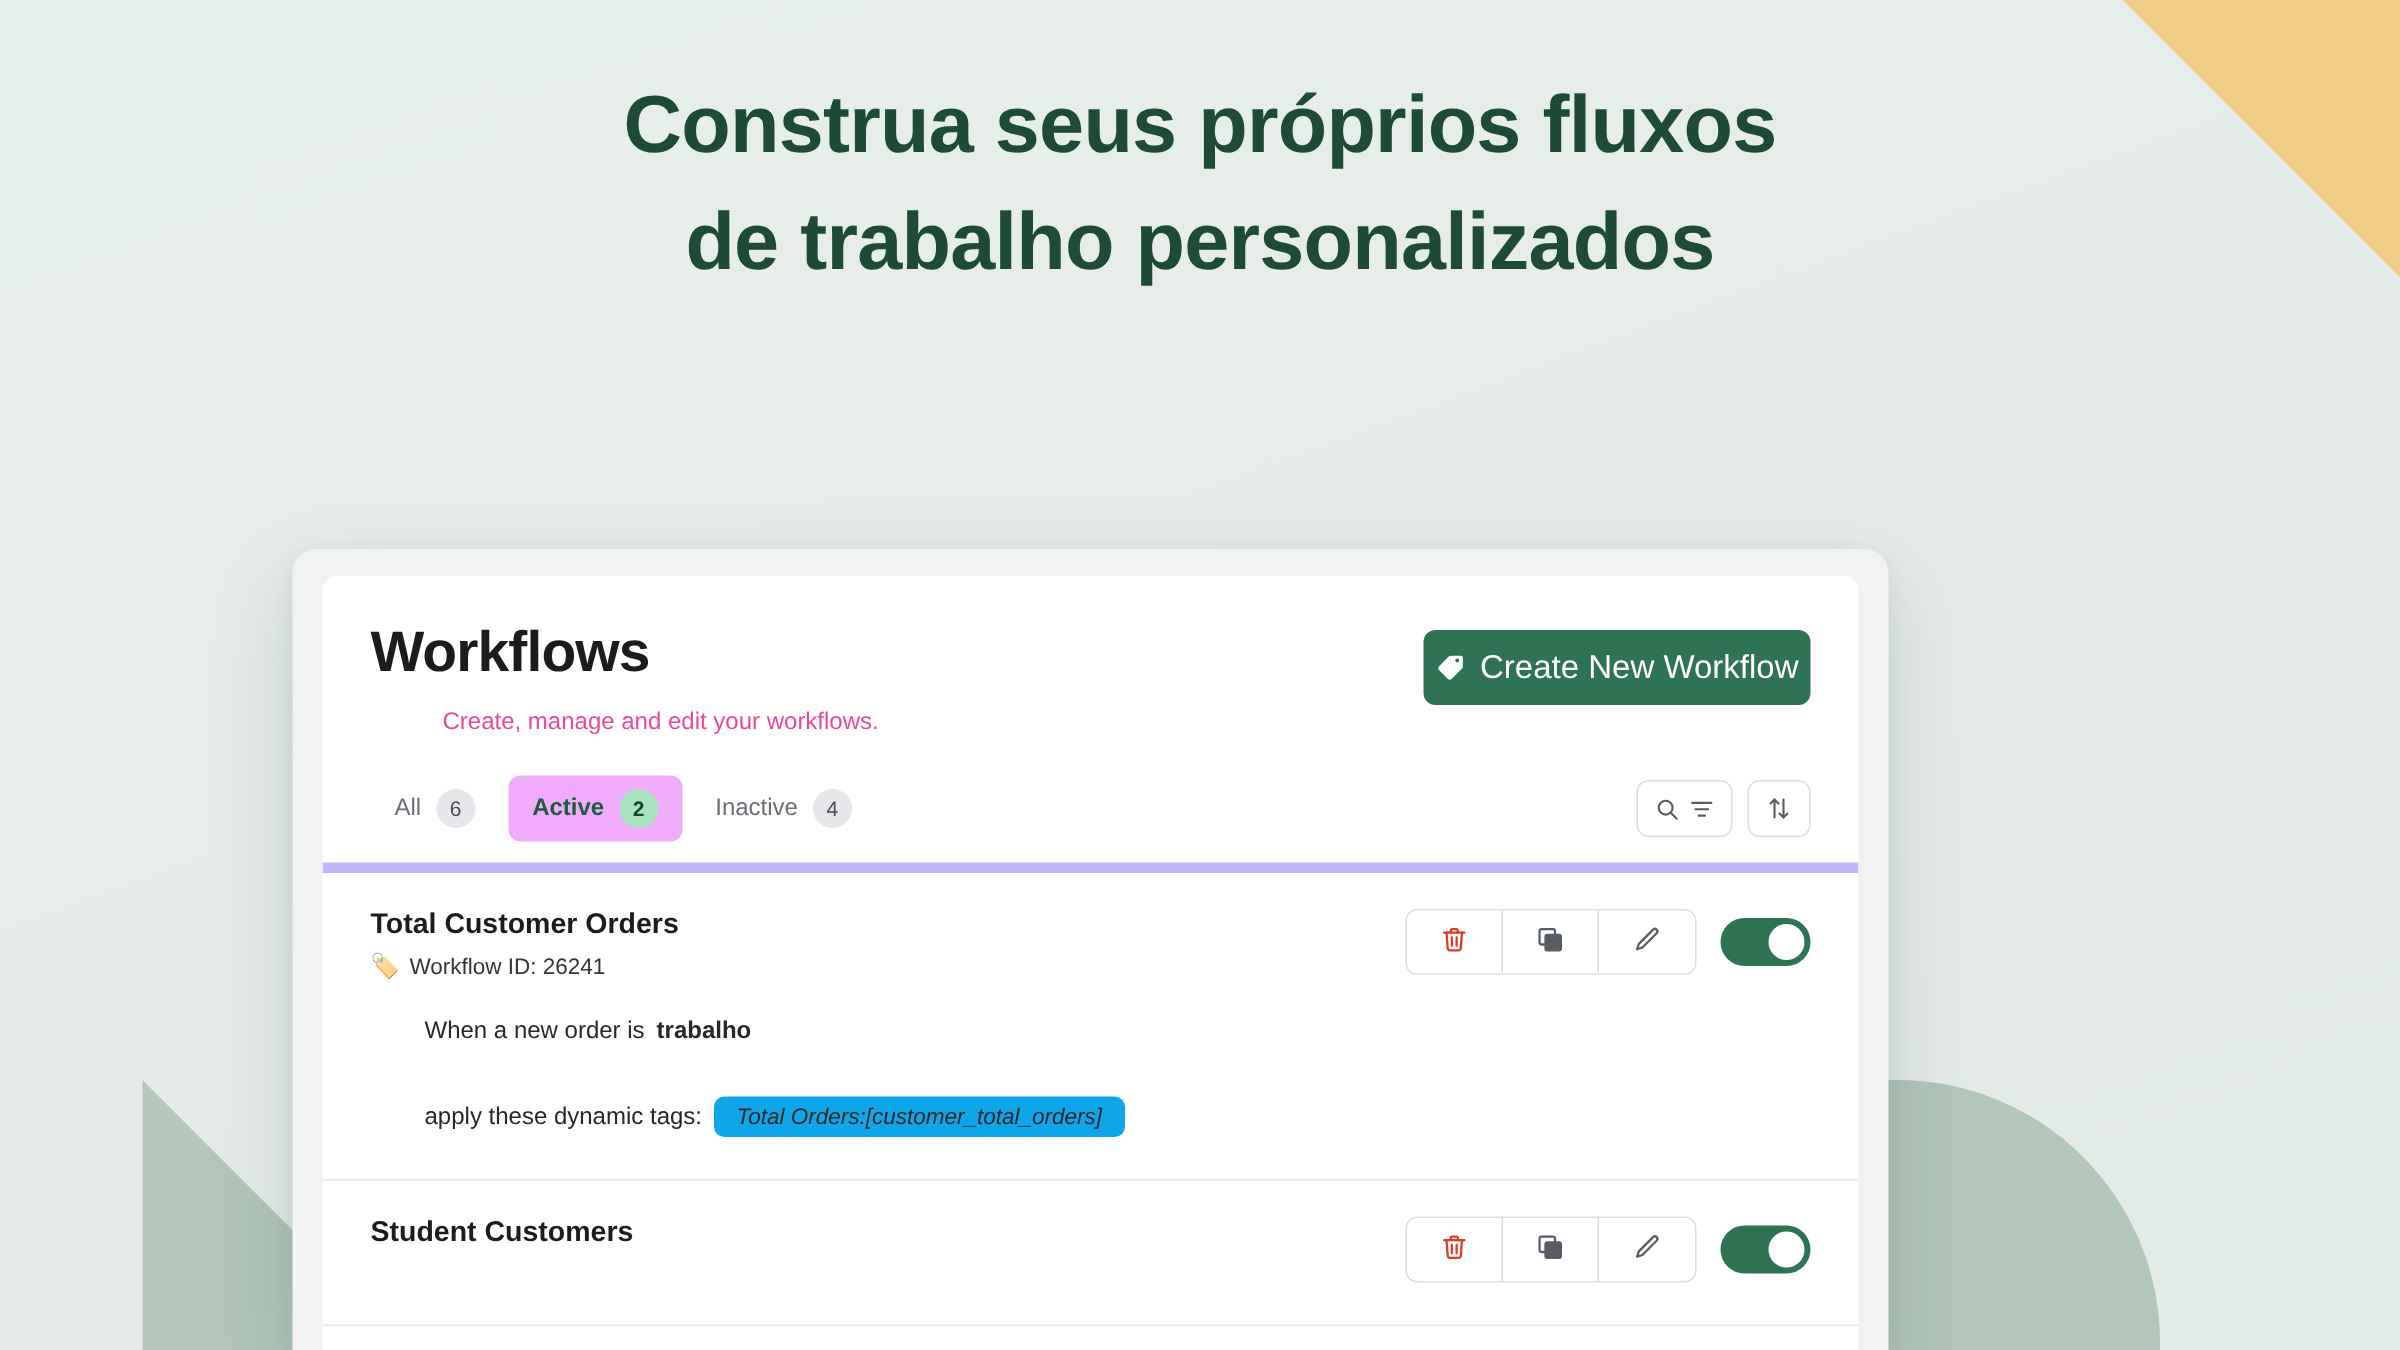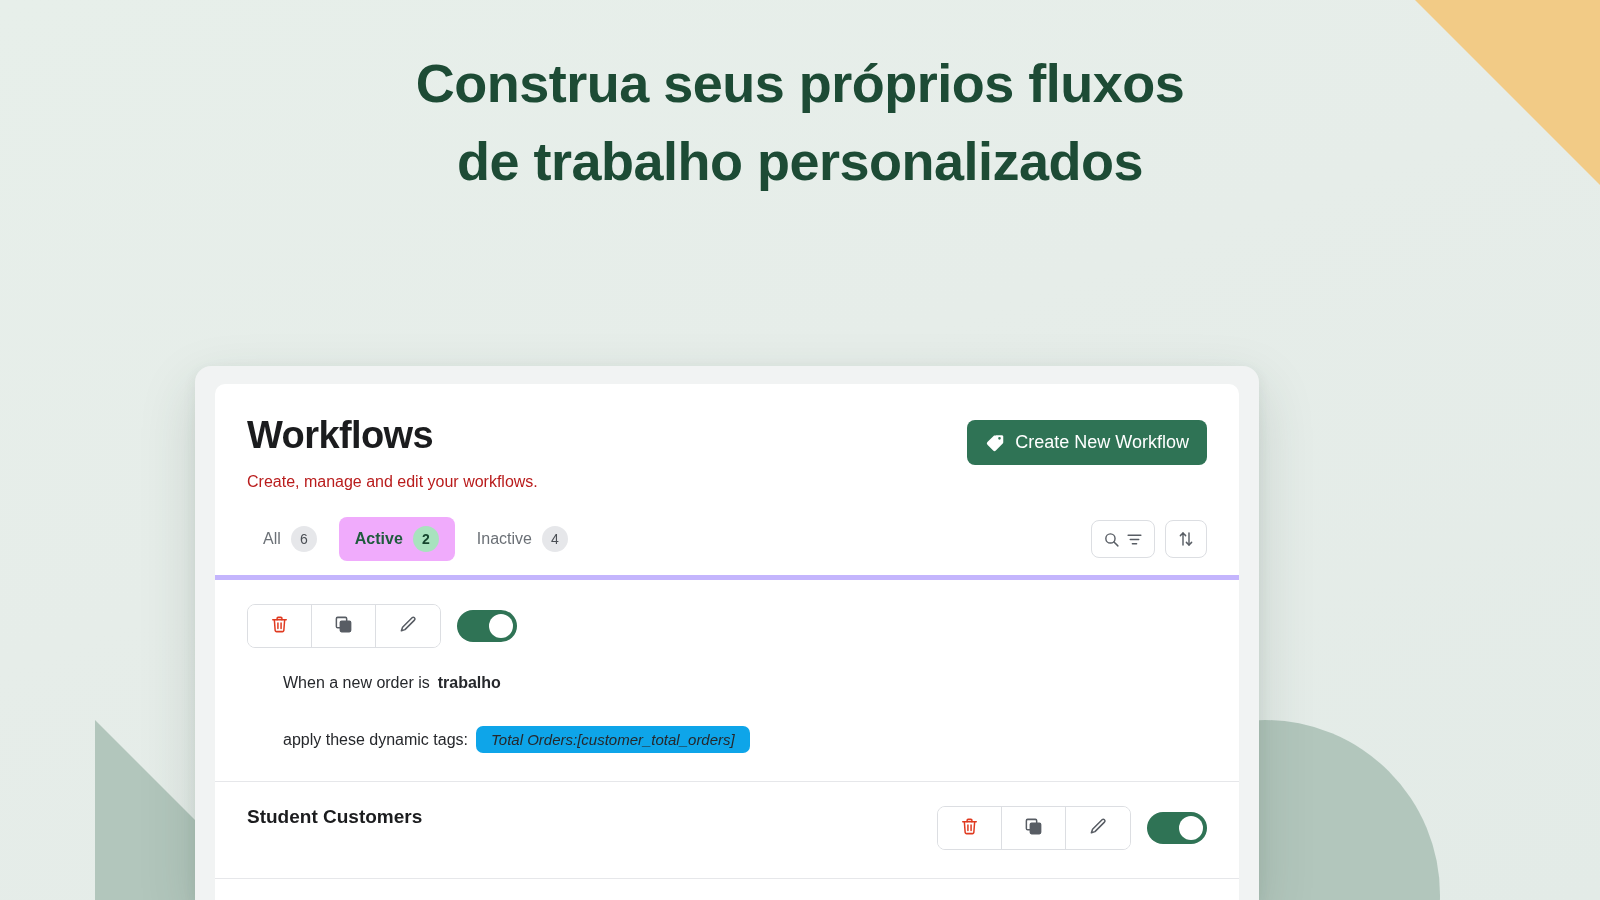--- a/index.html
+++ b/index.html
@@ -117,50 +117,51 @@
   .page-title {
     font-size: 38px;
     font-weight: 700;
     color: #1B1C1E;
     letter-spacing: -0.6px;
   }
 
   .page-subtitle {
     margin-top: 16px;
     font-size: 16px;
-    color: #b91c1c;
+    color: #ec4899;
+    margin-left: 48px;
   }
 
   .btn-create {
     display: inline-flex;
     align-items: center;
     gap: 10px;
     background: #2F7355;
     color: #FFFFFF;
     border: none;
     border-radius: 8px;
-    padding: 12px 18px;
-    font-size: 18px;
+    padding: 12px 8px;
+    font-size: 22px;
     font-family: inherit;
     cursor: pointer;
     white-space: nowrap;
     margin-top: 6px;
   }
 
   .btn-create svg { display: block; }
 
   
   .tabs-row {
     margin-top: 26px;
     padding: 0 32px;
     display: flex;
     align-items: center;
     justify-content: space-between;
     padding-bottom: 14px;
-    border-bottom: 5px solid #c4b5fd;
+    border-bottom: 7px solid #c4b5fd;
   }
 
   .tabs {
     display: flex;
     align-items: center;
     gap: 6px;
   }
 
   .tab {
     display: inline-flex;
@@ -402,20 +403,27 @@
               <path d="M16 4v16"></path>
                 <path d="M19.5 16.5 16 20l-3.5-3.5"></path>
             </svg>
           </span>
         </button>
       </div>
     </div>
 
     <div class="wf-row">
       <div class="wf-top">
+        <div>
+          <div class="wf-name">Total Customer Orders</div>
+          <div class="wf-id">
+            <span class="tag-emoji">🏷️</span>
+            <span>Workflow ID: 26241</span>
+          </div>
+        </div>
 
         <div class="wf-actions">
           <div class="action-group">
             <button class="action-btn">
               <span>
                 <svg width="19" height="19" viewBox="0 0 24 24" fill="none" stroke="#E03A20" stroke-width="1.9" stroke-linecap="round" stroke-linejoin="round">
                   <path d="M3.5 6h17"></path>
                     <path d="M9 6V4.2A1.2 1.2 0 0 1 10.2 3h3.6A1.2 1.2 0 0 1 15 4.2V6"></path>
                   <path d="M5.5 6l1 13.2A1.8 1.8 0 0 0 8.3 21h7.4a1.8 1.8 0 0 0 1.8-1.8L18.5 6"></path>
                   <path d="M10 10v7"></path>

